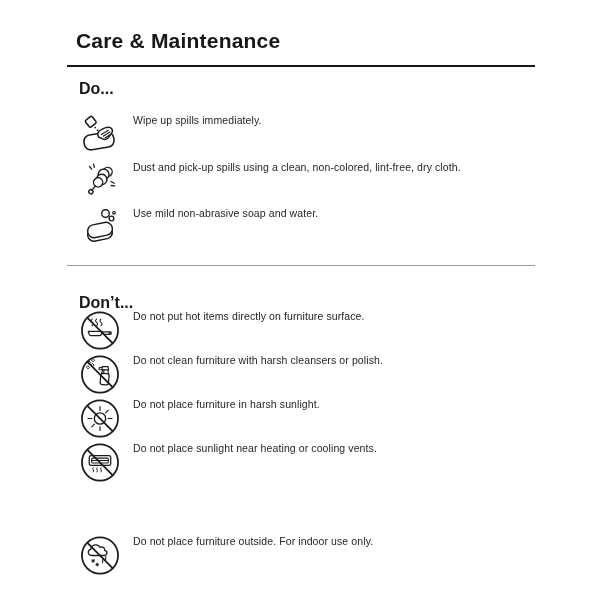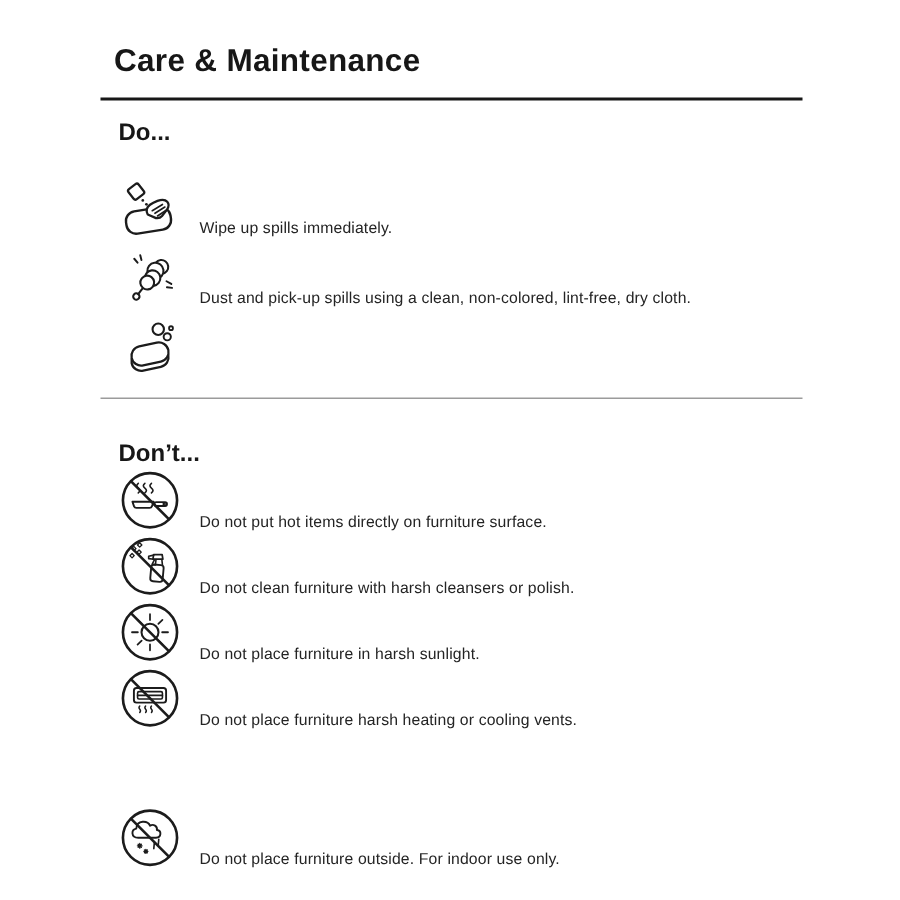--- a/index.html
+++ b/index.html
@@ -15,21 +15,21 @@
   }
   .rule  { position:absolute; left:67px; top:65px; width:468px; height:2px; background:#171717; }
   .divider { position:absolute; left:67px; top:265px; width:468px; height:1px; background:#9b9b9b; }
   .section-heading {
     position:absolute; left:79px; font-size:16px; font-weight:700; color:#171717;
   }
   #do-heading   { top:80px; }
   #dont-heading { top:294px; }
   .row {
     position:absolute; left:80px; width:472px; height:44px;
-    display:flex; align-items:flex-end;
+    display:flex; align-items:flex-start;
   }
   .icon { flex:0 0 40px; width:40px; display:flex; align-items:center; justify-content:center; }
   .row .text { margin-left:13px; font-size:10.5px; color:#242424; letter-spacing:.1px; }
   svg { stroke:#1c1c1c; fill:none; stroke-linecap:round; stroke-linejoin:round; display:block; }
 </style>
 </head>
 <body>
 
 <div class="page">
 
@@ -73,20 +73,21 @@
   <div class="row" style="top:207px">
     <span class="icon">
       <svg width="38" height="38" viewBox="0 0 38 38">
         <rect x="6.5" y="20" width="25" height="13" rx="6.5" transform="rotate(-12 19 26.5)" stroke-width="1.5"></rect>
         <rect x="6.5" y="16.5" width="25" height="13" rx="6.5" transform="rotate(-12 19 23)" fill="#fff" stroke-width="1.5"></rect>
         <circle cx="24.5" cy="6.5" r="3.8" stroke-width="1.4"></circle>
         <circle cx="30.5" cy="11.5" r="2.4" stroke-width="1.3"></circle>
         <circle cx="33" cy="5.8" r="1.3" stroke-width="1.2"></circle>
       </svg>
     </span>
+    <span class="text">Use mild non-abrasive soap and water.</span>
   </div>
 
   <div class="divider"></div>
 
   <div class="section-heading" id="dont-heading">Don’t...</div>
 
   <div class="row" style="top:310px">
     <span class="icon">
       <svg width="41" height="41" viewBox="0 0 41 41">
         <circle cx="20.5" cy="20.5" r="18.5" stroke-width="1.8"></circle>
@@ -135,21 +136,21 @@
     <span class="icon">
       <svg width="41" height="41" viewBox="0 0 41 41">
         <circle cx="20.5" cy="20.5" r="18.5" stroke-width="1.8"></circle>
         <rect x="9.5" y="13.5" width="22" height="10" rx="1.8" stroke-width="1.3" fill="#fff"></rect>
         <rect x="12" y="16" width="17" height="5" rx="1" stroke-width="1.1"></rect>
         <line x1="12" y1="18.5" x2="29" y2="18.5" stroke-width="1.1"></line>
         <path d="M13.5 25.8 q-1 1.1 0 2.2 q1 1.1 0 2.2 M17.5 25.8 q-1 1.1 0 2.2 q1 1.1 0 2.2 M21.5 25.8 q-1 1.1 0 2.2 q1 1.1 0 2.2" stroke-width="1"></path>
         <line x1="7.6" y1="7.6" x2="33.4" y2="33.4" stroke-width="1.8"></line>
       </svg>
     </span>
-    <span class="text">Do not place furniture harsh heating or cooling vents.</span>
+    <span class="text">Do not place sunlight near heating or cooling vents.</span>
   </div>
 
 
   <div class="row" style="top:535px">
     <span class="icon">
       <svg width="41" height="41" viewBox="0 0 41 41">
         <circle cx="20.5" cy="20.5" r="18.5" stroke-width="1.8"></circle>
         <path d="M12.5 20.5 q-3.8 0 -4 -3.1 q-0.1 -2.6 2.6 -3.1 q0.2 -4.3 4.4 -4.7 q3.7 -0.3 5.1 2.7 q1.6 -1.1 3.3 -0.1 q1.7 1 1.3 3 q2.6 0.4 2.4 2.7 q-0.2 2.5 -3 2.6 z" stroke-width="1.3" fill="#fff"></path>
         <path d="M11.9 26 h3.2 M13.5 24.4 v3.2 M12.4 24.9 l2.2 2.2 M14.6 24.9 l-2.2 2.2" stroke-width="0.9"></path>
         <path d="M16.3 29.8 h2.8 M17.7 28.4 v2.8 M16.7 28.8 l2 2 M18.7 28.8 l-2 2" stroke-width="0.9"></path>

